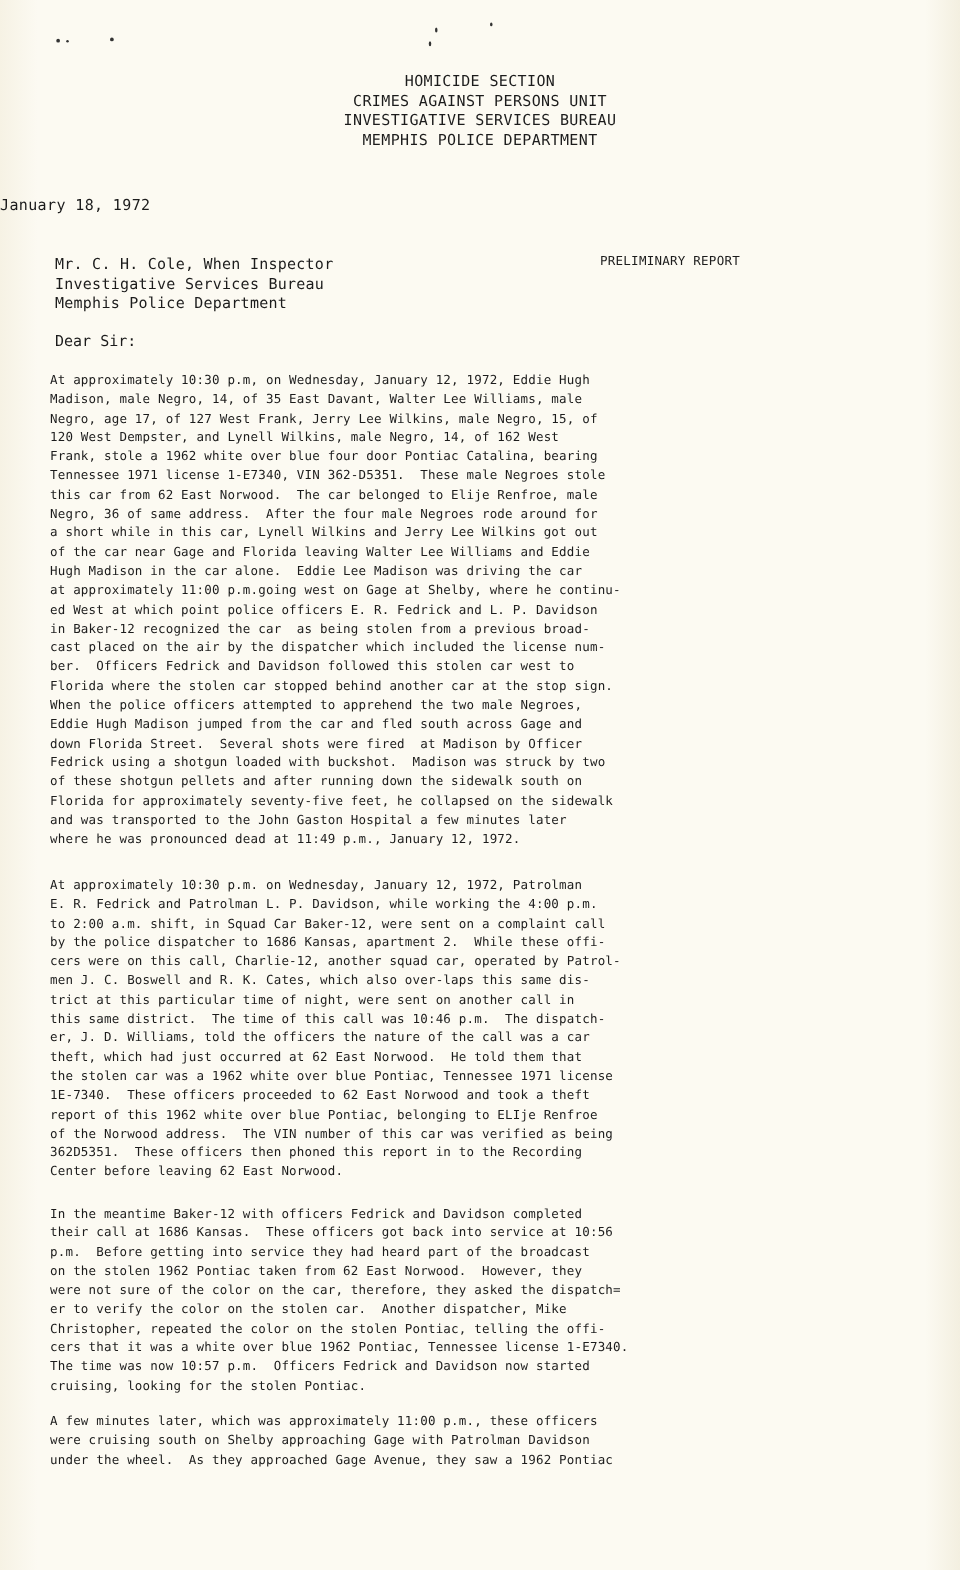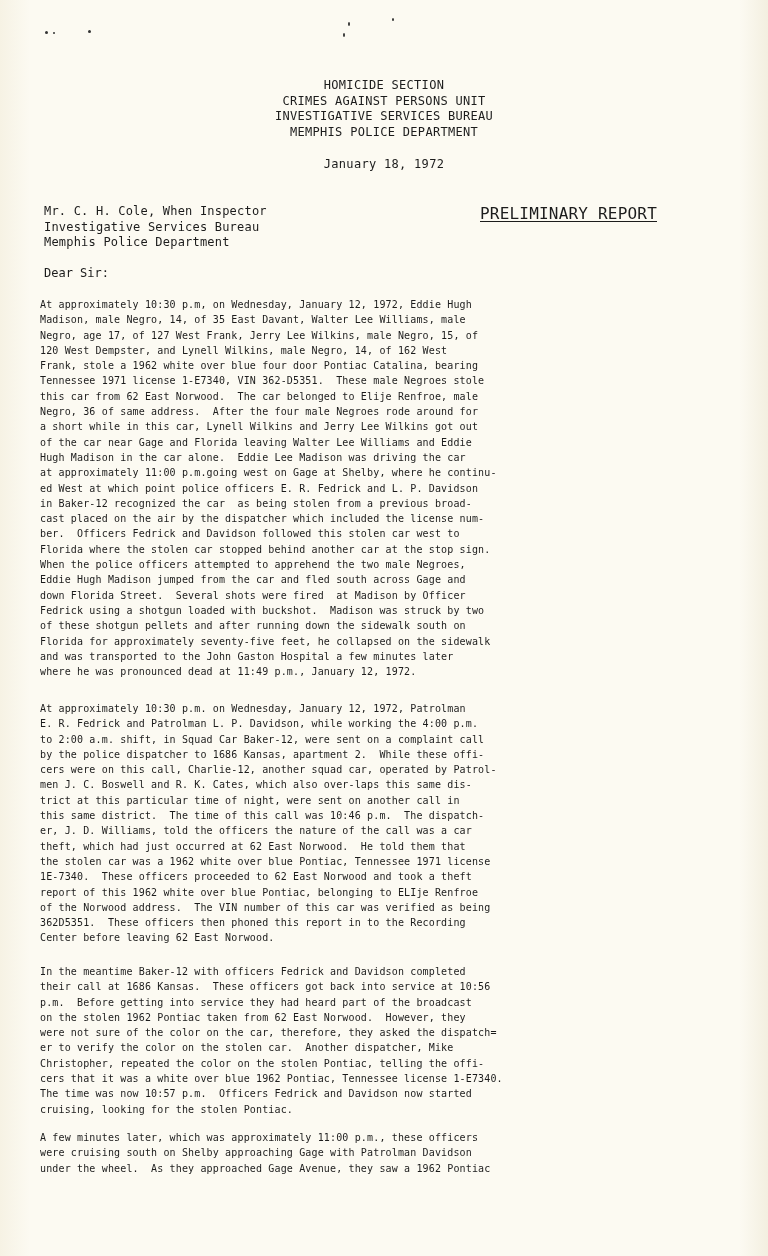--- a/index.html
+++ b/index.html
@@ -9,35 +9,35 @@
     font-family: "DejaVu Sans Mono", "Liberation Mono", monospace;
     color: #1c1c1c;
     position: relative;
   }
   .page {
     position: absolute; left: 0; top: 0; width: 768px; height: 1256px;
     background: linear-gradient(90deg, #f6f2e4 0px, #fcfaf2 30px, #fcfaf2 740px, #f3efe0 768px);
   }
   .speck { position: absolute; background: #333; border-radius: 50%; }
   .header {
-    position: absolute; top: 78px; left: 0; width: 768px; text-align: center;
+    position: absolute; top: 58px; left: 0; width: 768px; text-align: center;
     font-size: 12px; line-height: 15.6px; letter-spacing: 0.3px;
   }
   .date {
-    position: absolute; top: 157px; left: 0; width: 768px; text-align: center;
+    position: absolute; top: 157px; left: 0; width: 768px; text-align: left;
     font-size: 12px; letter-spacing: 0.3px;
   }
   .addressee {
     position: absolute; top: 204px; left: 44px;
     font-size: 12px; line-height: 15.5px; letter-spacing: 0.2px;
   }
   .report-label {
     position: absolute; top: 204px; left: 480px;
-    font-size: 16px; letter-spacing: 0.2px;
-    text-decoration: underline; text-decoration-thickness: 1px; text-underline-offset: 2px;
+    font-size: 10px; letter-spacing: 0.2px;
+    text-decoration-thickness: 1px; text-underline-offset: 2px;
   }
   .salutation {
     position: absolute; top: 266px; left: 44px; font-size: 12px;
   }
   .para {
     position: absolute; left: 40px; width: 720px;
     font-size: 10px; line-height: 15.3px; letter-spacing: 0.15px;
     white-space: pre;
   }
   .p1 { top: 297px; }

